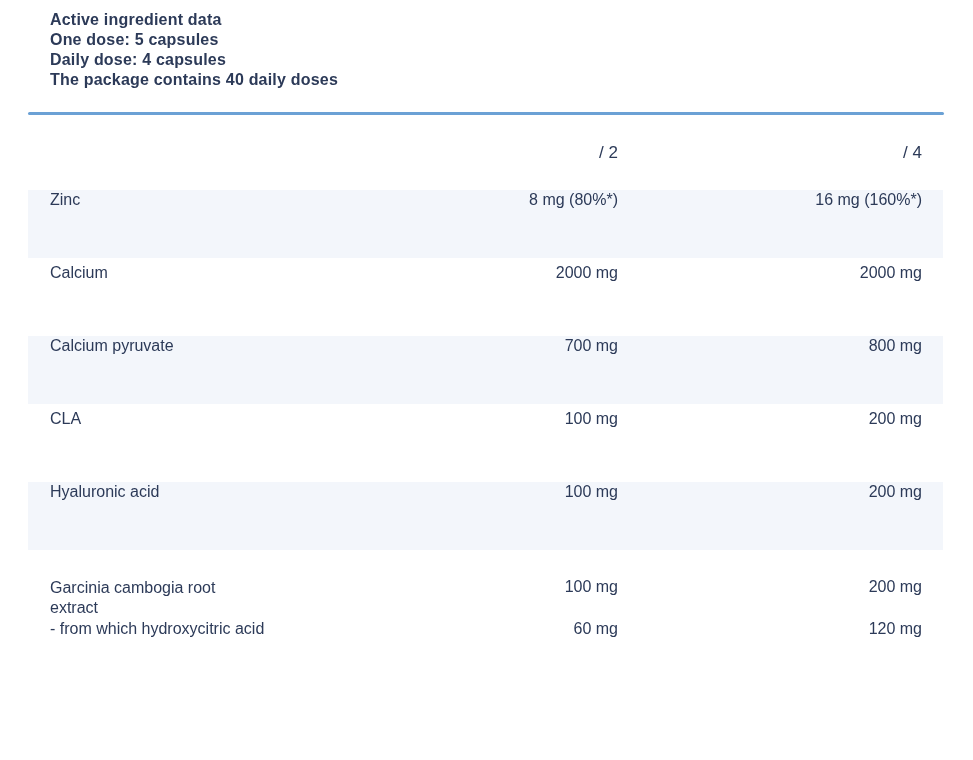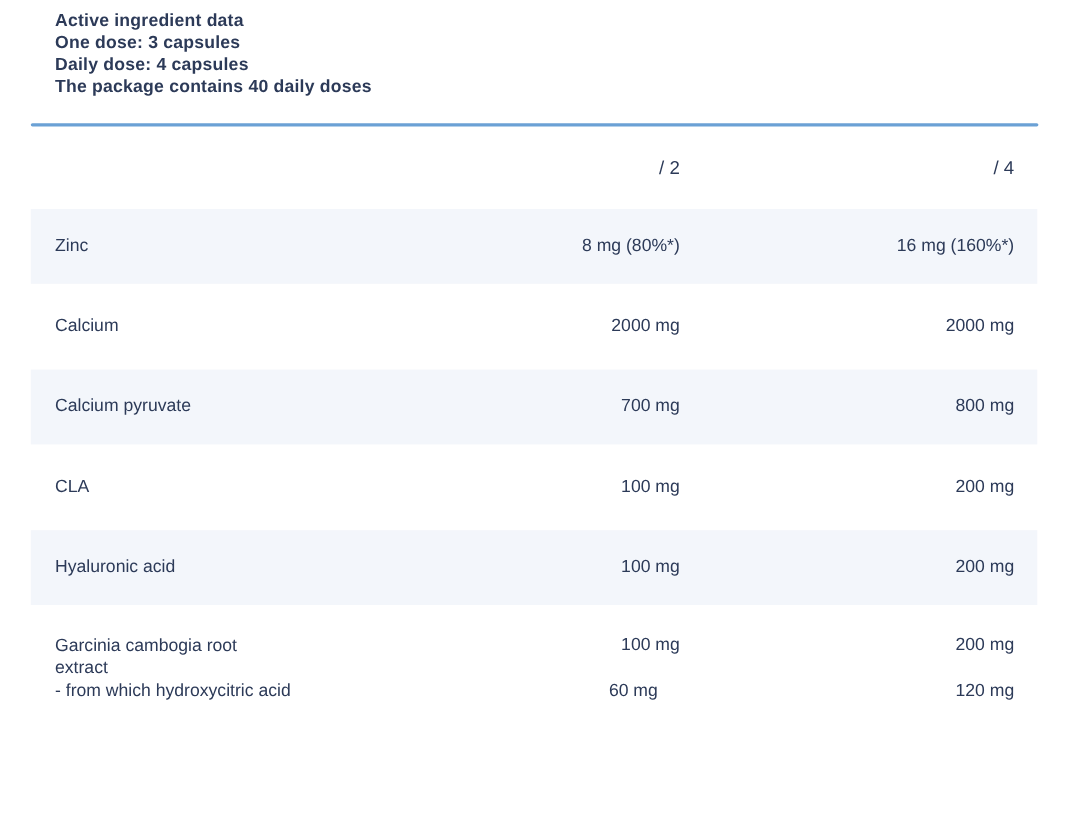--- a/index.html
+++ b/index.html
@@ -63,56 +63,54 @@
   .cell-v4 {
     text-align: right;
     font-weight: 500;
     padding-right: 21px;
   }
   .row {
     min-height: 68px;
     margin-bottom: 5px;
     display: flex;
     flex-direction: column;
-    justify-content: center;
   }
   .row.striped {
     background: #f3f6fb;
   }
   .row.has-sub {
     justify-content: flex-end;
     padding: 23px 0 20px;
     min-height: 0;
   }
   .row.has-sub .main-line {
     align-items: start;
   }
   .row.has-sub .sub-line {
     margin-top: 1px;
-    gap: 20px;
   }
   .footnote-row {
     background: #f3f6fb;
     min-height: 75px;
     display: flex;
     align-items: center;
     padding-left: 22px;
     box-sizing: border-box;
     font-weight: 500;
     font-size: 16px;
   }
 </style>
 </head>
 <body>
 
 <div class="page">
 
   <div class="top-block">
     <div>Active ingredient data</div>
-    <div>One dose: 3 capsules</div>
+    <div>One dose: 5 capsules</div>
     <div>Daily dose: 4 capsules</div>
     <div>The package contains 40 daily doses</div>
   </div>
 
   <div class="divider"></div>
 
   <div class="table">
 
     <div class="grid-line col-headers">
       <div></div>

